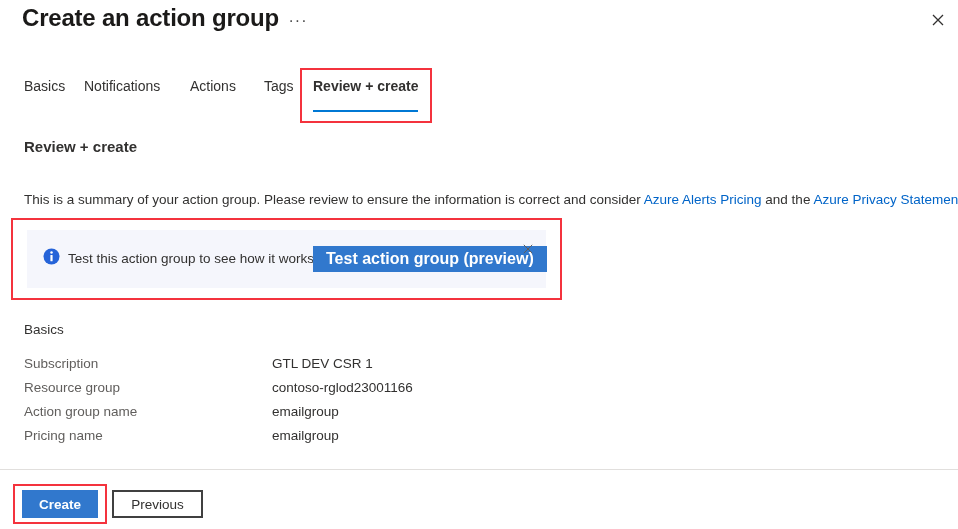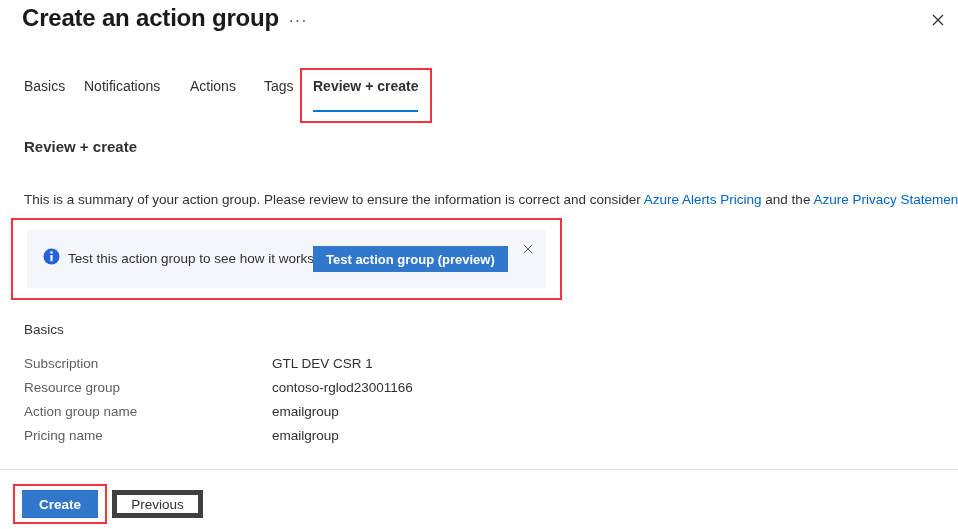--- a/index.html
+++ b/index.html
@@ -148,21 +148,21 @@
     white-space: nowrap;
   }
   .test-button {
     position: absolute;
     left: 286px; top: 16px;
     height: 26px;
     padding: 0 13px;
     background: #3178cd;
     color: #ffffff;
     border: none;
-    font-size: 13px;
+    font-size: 16px;
     font-weight: 600;
     font-family: inherit;
     cursor: pointer;
     display: flex;
     align-items: center;
     white-space: nowrap;
   }
   .banner-close {
     position: absolute;
     left: 492px; top: 10px;
@@ -229,21 +229,21 @@
     font-weight: 600;
     font-family: inherit;
     cursor: pointer;
   }
   .btn-previous {
     position: absolute;
     left: 112px; top: 20px;
     width: 91px; height: 28px;
     background: #ffffff;
     color: #323130;
-    border: 5px solid #404040;
+    border: 2px solid #404040;
     font-size: 13.5px;
     font-family: inherit;
     cursor: pointer;
   }
   .annot-create {
     left: 13px; top: 484px;
     width: 94px; height: 40px;
   }
 </style>
 </head>

